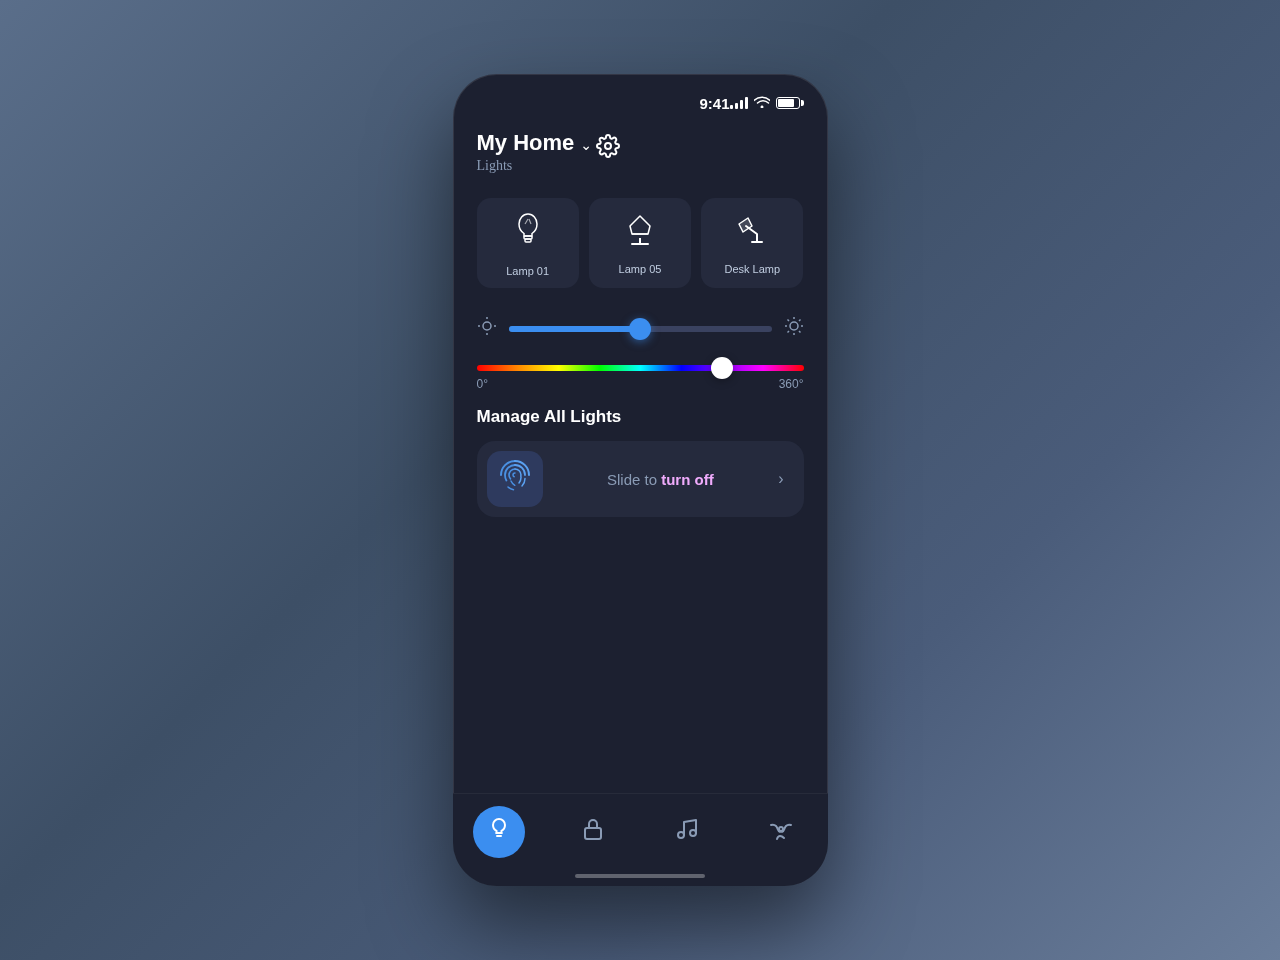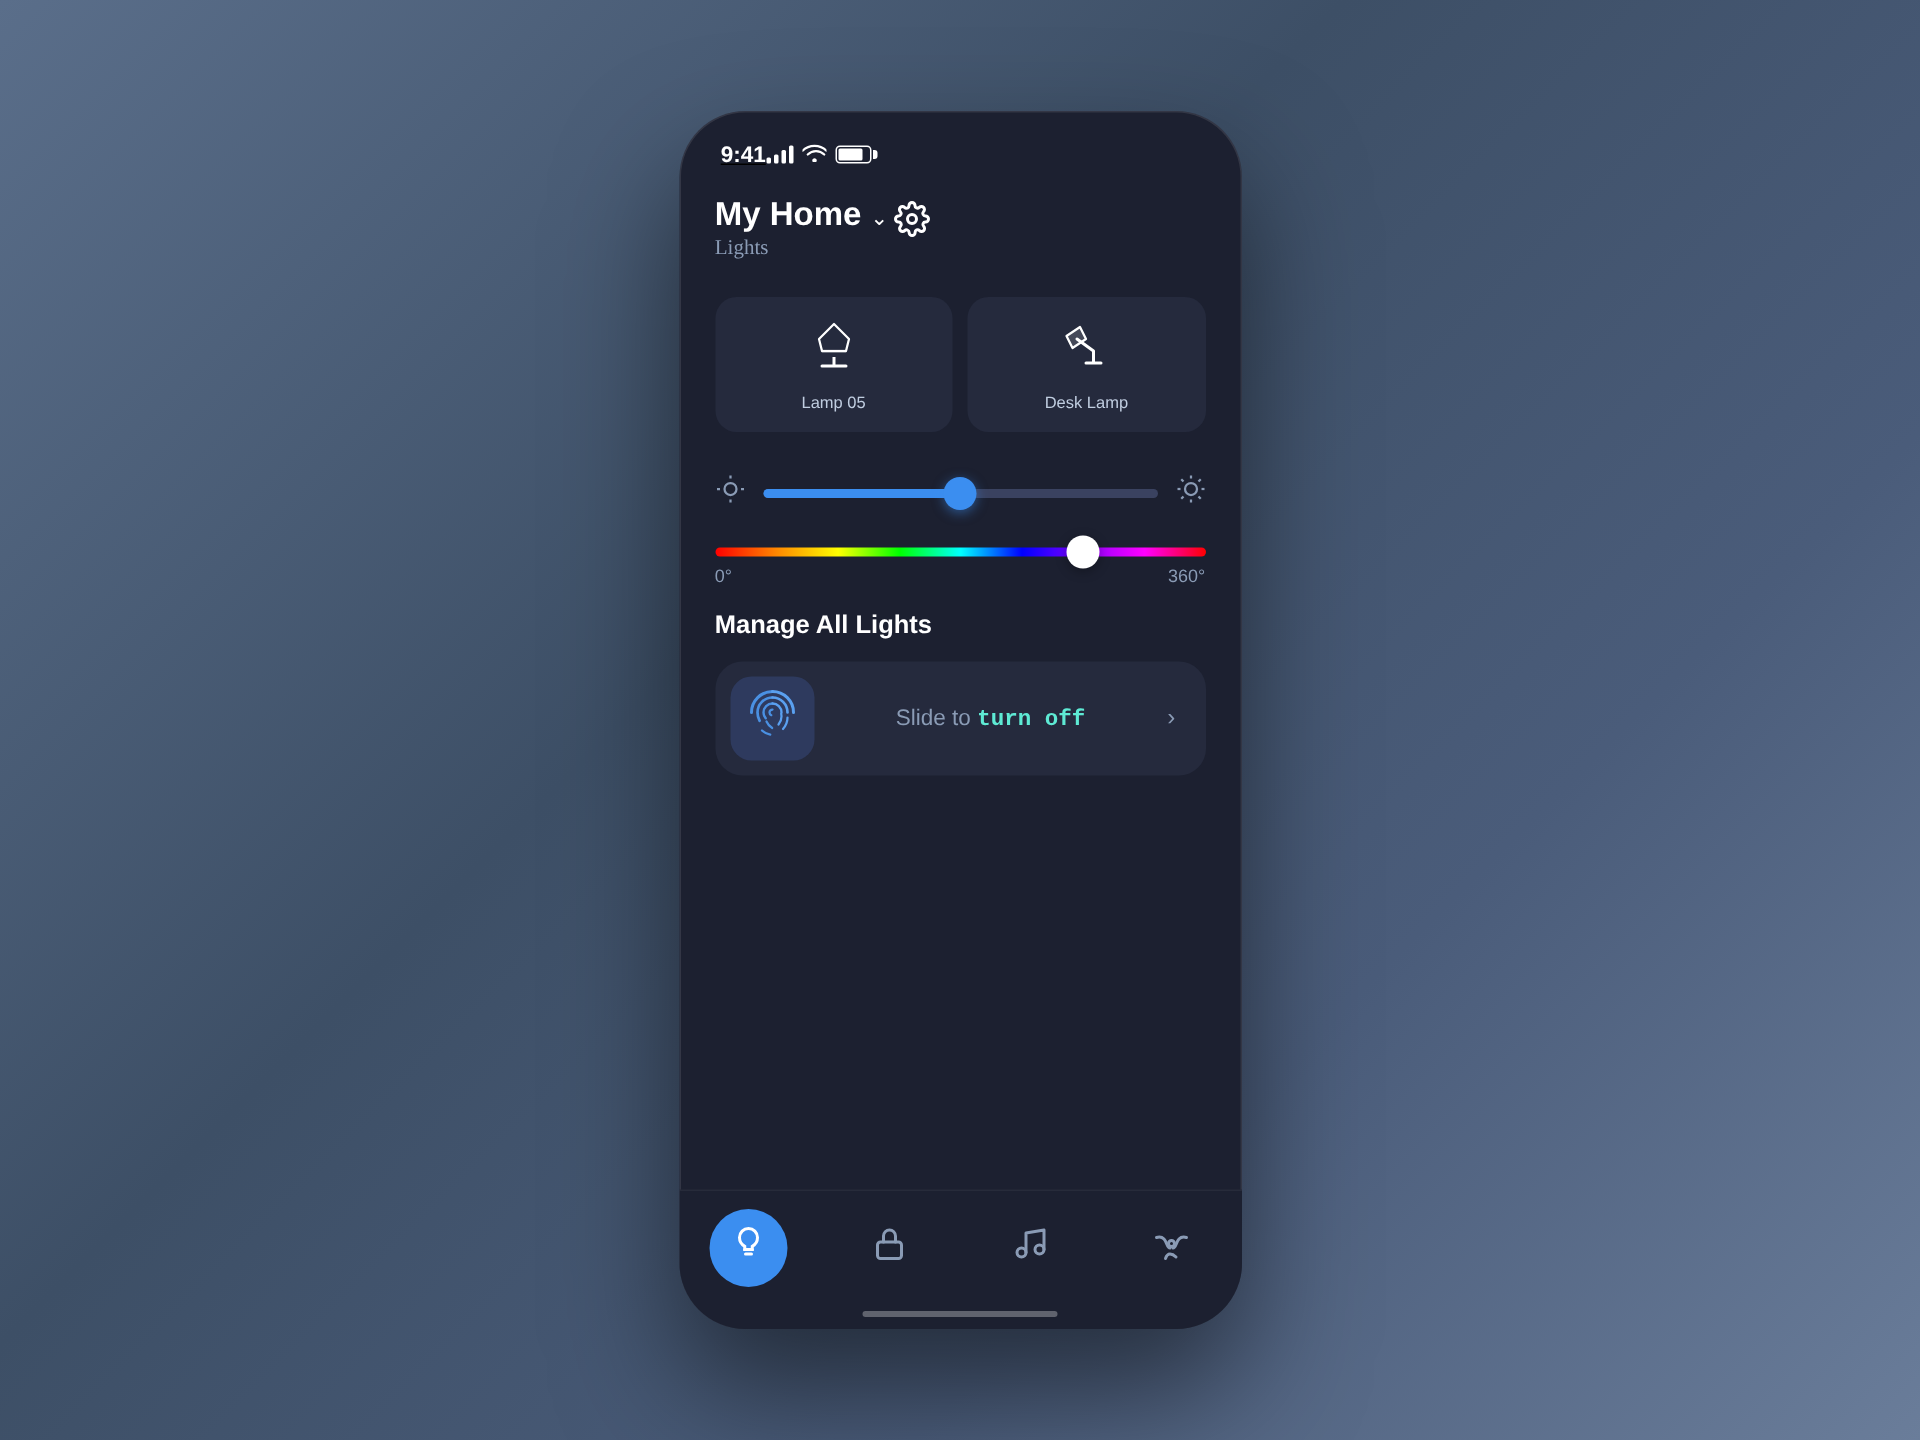--- a/index.html
+++ b/index.html
@@ -18,25 +18,24 @@
       height: 812px;
       background: #1c2030;
       border-radius: 44px;
       overflow: hidden;
       position: relative;
       box-shadow: 0 40px 80px rgba(0,0,0,0.5), inset 0 0 0 1px rgba(255,255,255,0.1);
     }
     
     .status-bar {
       display: flex;
-      justify-content: flex-start;
+      justify-content: flex-end;
       align-items: center;
       padding: 14px 28px 0;
       height: 44px;
-      text-decoration: underline;
     }
     .status-time {
       color: #fff;
       font-size: 15px;
       font-weight: 600;
     }
     .status-icons {
       display: flex;
       align-items: center;
       gap: 6px;
@@ -300,23 +299,22 @@
       font-size: 32px;
       color: #4a90e2;
     }
     .slide-text {
       color: #8a9bb5;
       font-size: 15px;
       flex: 1;
       text-align: center;
     }
     .slide-text span {
-      color: #5eead4;
+      color: #f0abfc;
       font-weight: 600;
-      font-family: Liberation Mono, monospace;
     }
     .slide-arrow {
       color: #8a9bb5;
       font-size: 16px;
     }
 
     
     .bottom-nav {
       position: absolute;
       bottom: 0;
@@ -407,20 +405,32 @@
         </svg>
       </span>
     </button>
   </div>
 
 
   <div class="content">
 
     <div class="light-cards">
 
+      <div class="light-card">
+        <span class="light-card-icon">
+          <svg width="32" height="38" viewBox="0 0 32 38" fill="none">
+            <path d="M16 2C11 2 7 6.5 7 12c0 4 2 7.5 5 9.5V24h8v-2.5c3-2 5-5.5 5-9.5C25 6.5 21 2 16 2z" stroke="white" stroke-width="1.5" fill="none"></path>
+            <rect x="12" y="24" width="8" height="3" rx="1" stroke="white" stroke-width="1.5" fill="none"></rect>
+            <rect x="13" y="27" width="6" height="3" rx="1" stroke="white" stroke-width="1.5" fill="none"></rect>
+            <line x1="13" y1="12" x2="16" y2="7" stroke="white" stroke-width="1.2" opacity="0.6"></line>
+            <line x1="19" y1="12" x2="17" y2="7" stroke="white" stroke-width="1.2" opacity="0.6"></line>
+          </svg>
+        </span>
+        <span class="light-card-label">Lamp 01</span>
+      </div>
 
       <div class="light-card">
         <span class="light-card-icon">
           <svg width="36" height="36" viewBox="0 0 36 36" fill="none">
             <line x1="18" y1="26" x2="18" y2="32" stroke="white" stroke-width="2"></line>
             <line x1="10" y1="32" x2="26" y2="32" stroke="white" stroke-width="2" stroke-linecap="round"></line>
             <path d="M8 14 L18 4 L28 14 L26 22 L10 22 Z" stroke="white" stroke-width="1.5" fill="none" stroke-linejoin="round"></path>
             <line x1="10" y1="22" x2="26" y2="22" stroke="white" stroke-width="1.5"></line>
           </svg>
         </span>

